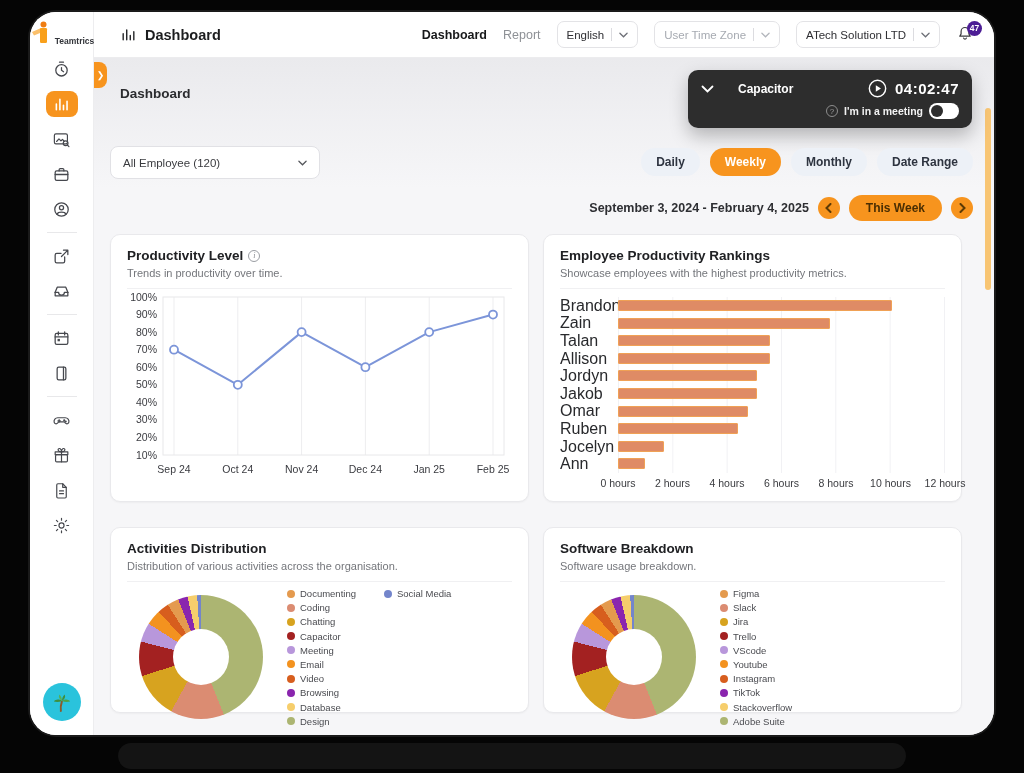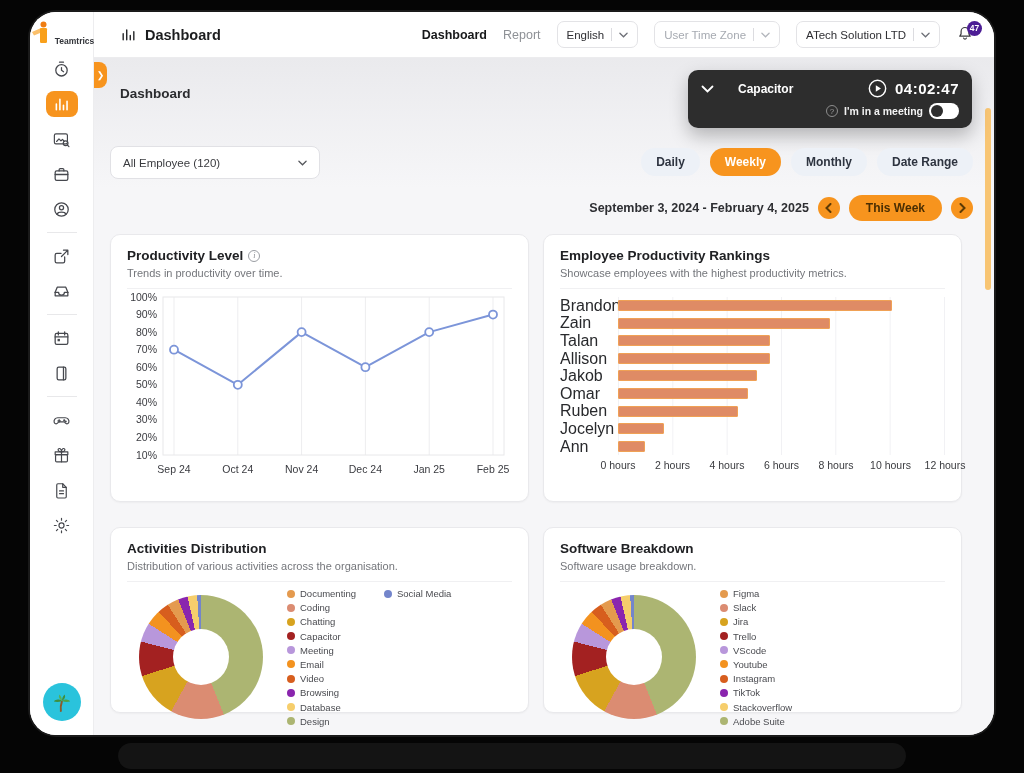--- a/index.html
+++ b/index.html
@@ -389,20 +389,26 @@
                   <div class="bar" style="width: 46.6667%;"></div>
                 </div>
               </div>
               <div class="bar-row">
                 <div class="bar-label">Allison</div>
                 <div class="bar-track">
                   <div class="bar" style="width: 46.6667%;"></div>
                 </div>
               </div>
               <div class="bar-row">
+                <div class="bar-label">Jordyn</div>
+                <div class="bar-track">
+                  <div class="bar" style="width: 42.5%;"></div>
+                </div>
+              </div>
+              <div class="bar-row">
                 <div class="bar-label">Jakob</div>
                 <div class="bar-track">
                   <div class="bar" style="width: 42.5%;"></div>
                 </div>
               </div>
               <div class="bar-row">
                 <div class="bar-label">Omar</div>
                 <div class="bar-track">
                   <div class="bar" style="width: 40%;"></div>
                 </div>

